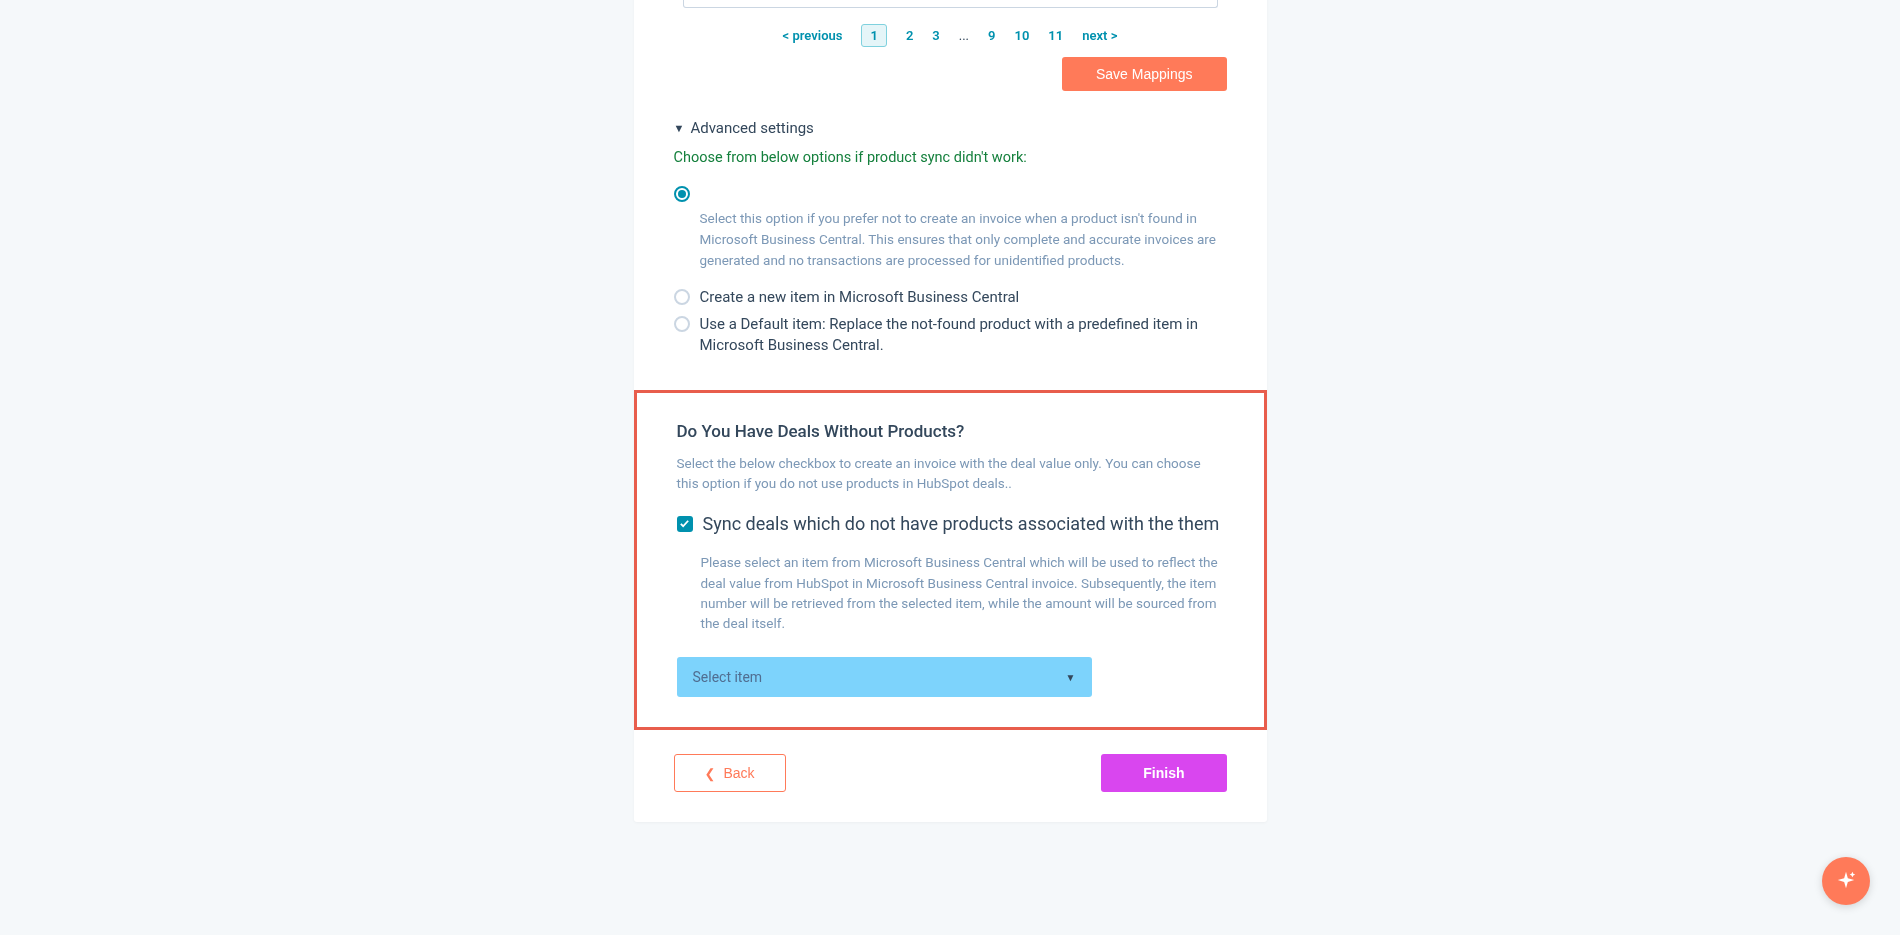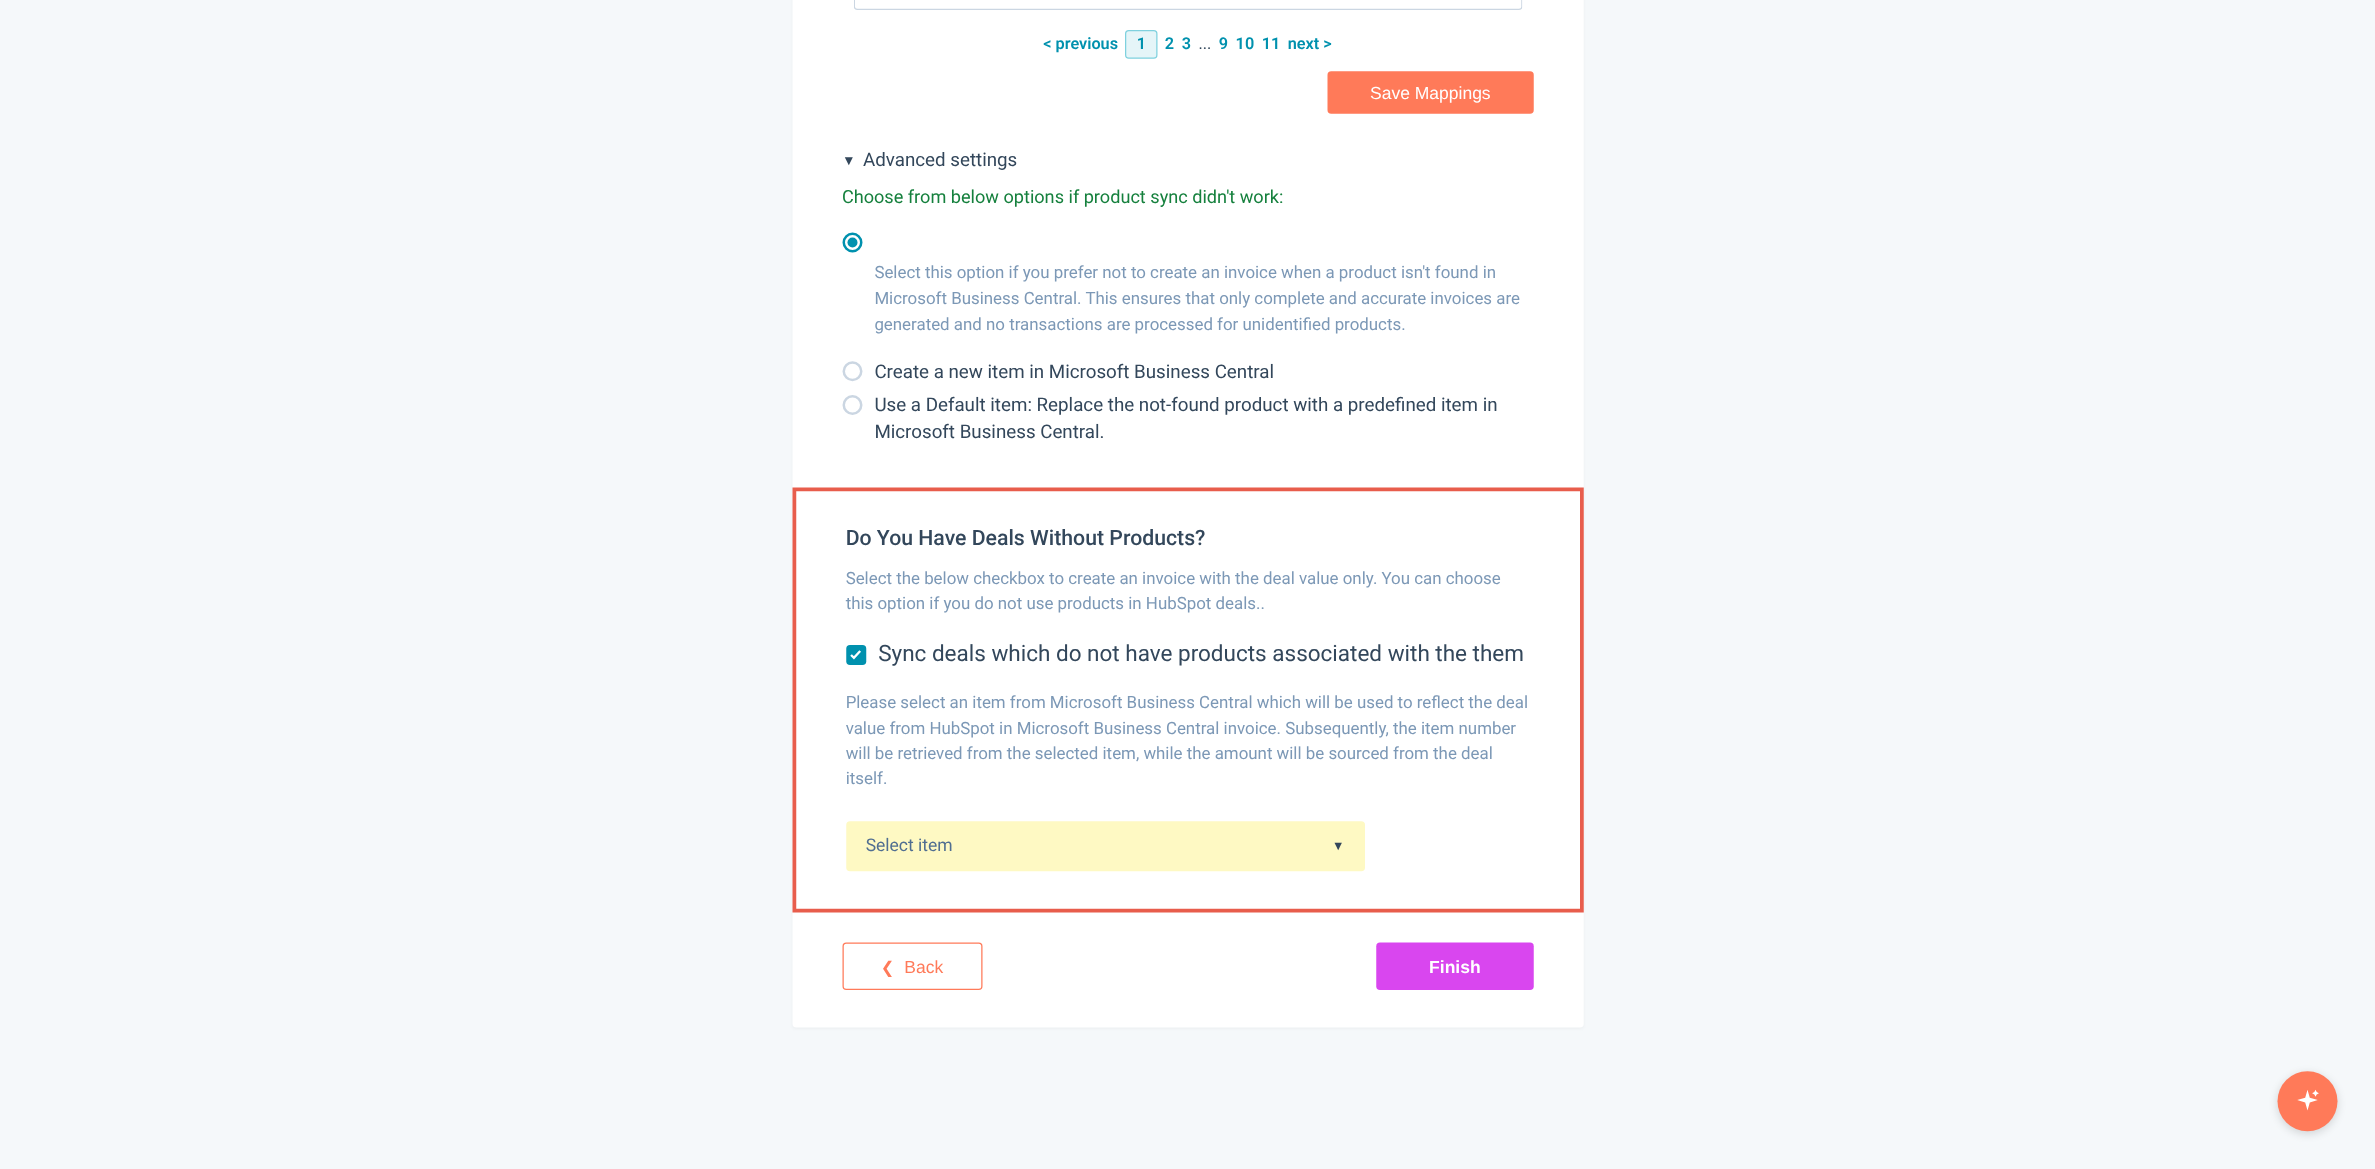--- a/index.html
+++ b/index.html
@@ -27,21 +27,21 @@
       height: 18px;
       border: 1px solid #cbd6e2;
       margin: 0 auto;
       border-top: none;
       border-radius: 0 0 3px 3px;
     }
     .pagination {
       display: flex;
       justify-content: center;
       align-items: center;
-      gap: 6px;
+      gap: 19px;
       padding: 16px 0 10px;
       font-size: 13px;
       font-weight: 600;
     }
     .pagination .page-link {
       color: #0091ae;
       cursor: pointer;
     }
     .pagination .page-current {
       color: #0091ae;
@@ -113,21 +113,21 @@
     .check-row { display: flex; align-items: center; gap: 10px; padding-bottom: 18px; }
     .checkbox {
       width: 16px; height: 16px; background: #0091ae; border-radius: 3px;
       display: flex; align-items: center; justify-content: center;
       cursor: pointer;
       flex: 0 0 auto;
     }
     .checkbox svg { stroke: #fff; width: 11px; height: 11px; }
     .check-label { font-size: 18px; color: #33475b; }
     .select-item {
-      background: #fef9c3;
+      background: #7dd3fc;
       border-radius: 3px;
       padding: 12px 16px;
       width: 415px;
       display: flex; justify-content: space-between; align-items: center;
       color: #506e91; font-size: 14px;
       cursor: pointer;
     }
     .select-item .caret { font-size: 10px; color: #33475b; }
     .footer-row {
       display: flex; justify-content: space-between; align-items: center;
@@ -217,21 +217,21 @@
 
     <div class="check-row">
       <div class="checkbox">
         <svg viewBox="0 0 24 24" fill="none" stroke-width="4">
           <polyline points="4,13 9,18 20,6"></polyline>
         </svg>
       </div>
       <div class="check-label">Sync deals which do not have products associated with the them</div>
     </div>
 
-    <div class="hl-desc" style="padding-bottom:24px;">Please select an item from Microsoft Business Central which will be used to reflect the deal value from HubSpot in Microsoft Business Central invoice. Subsequently, the item number will be retrieved from the selected item, while the amount will be sourced from the deal itself.</div>
+    <div class="hl-desc" style="padding-bottom:24px;margin-left:24px;">Please select an item from Microsoft Business Central which will be used to reflect the deal value from HubSpot in Microsoft Business Central invoice. Subsequently, the item number will be retrieved from the selected item, while the amount will be sourced from the deal itself.</div>
 
     <div class="select-item">
       <span>Select item</span>
       <span class="caret">▼</span>
     </div>
   </div>
 
   <div class="footer-row">
     <button class="btn-outline">
       <span class="chev">❮</span>

